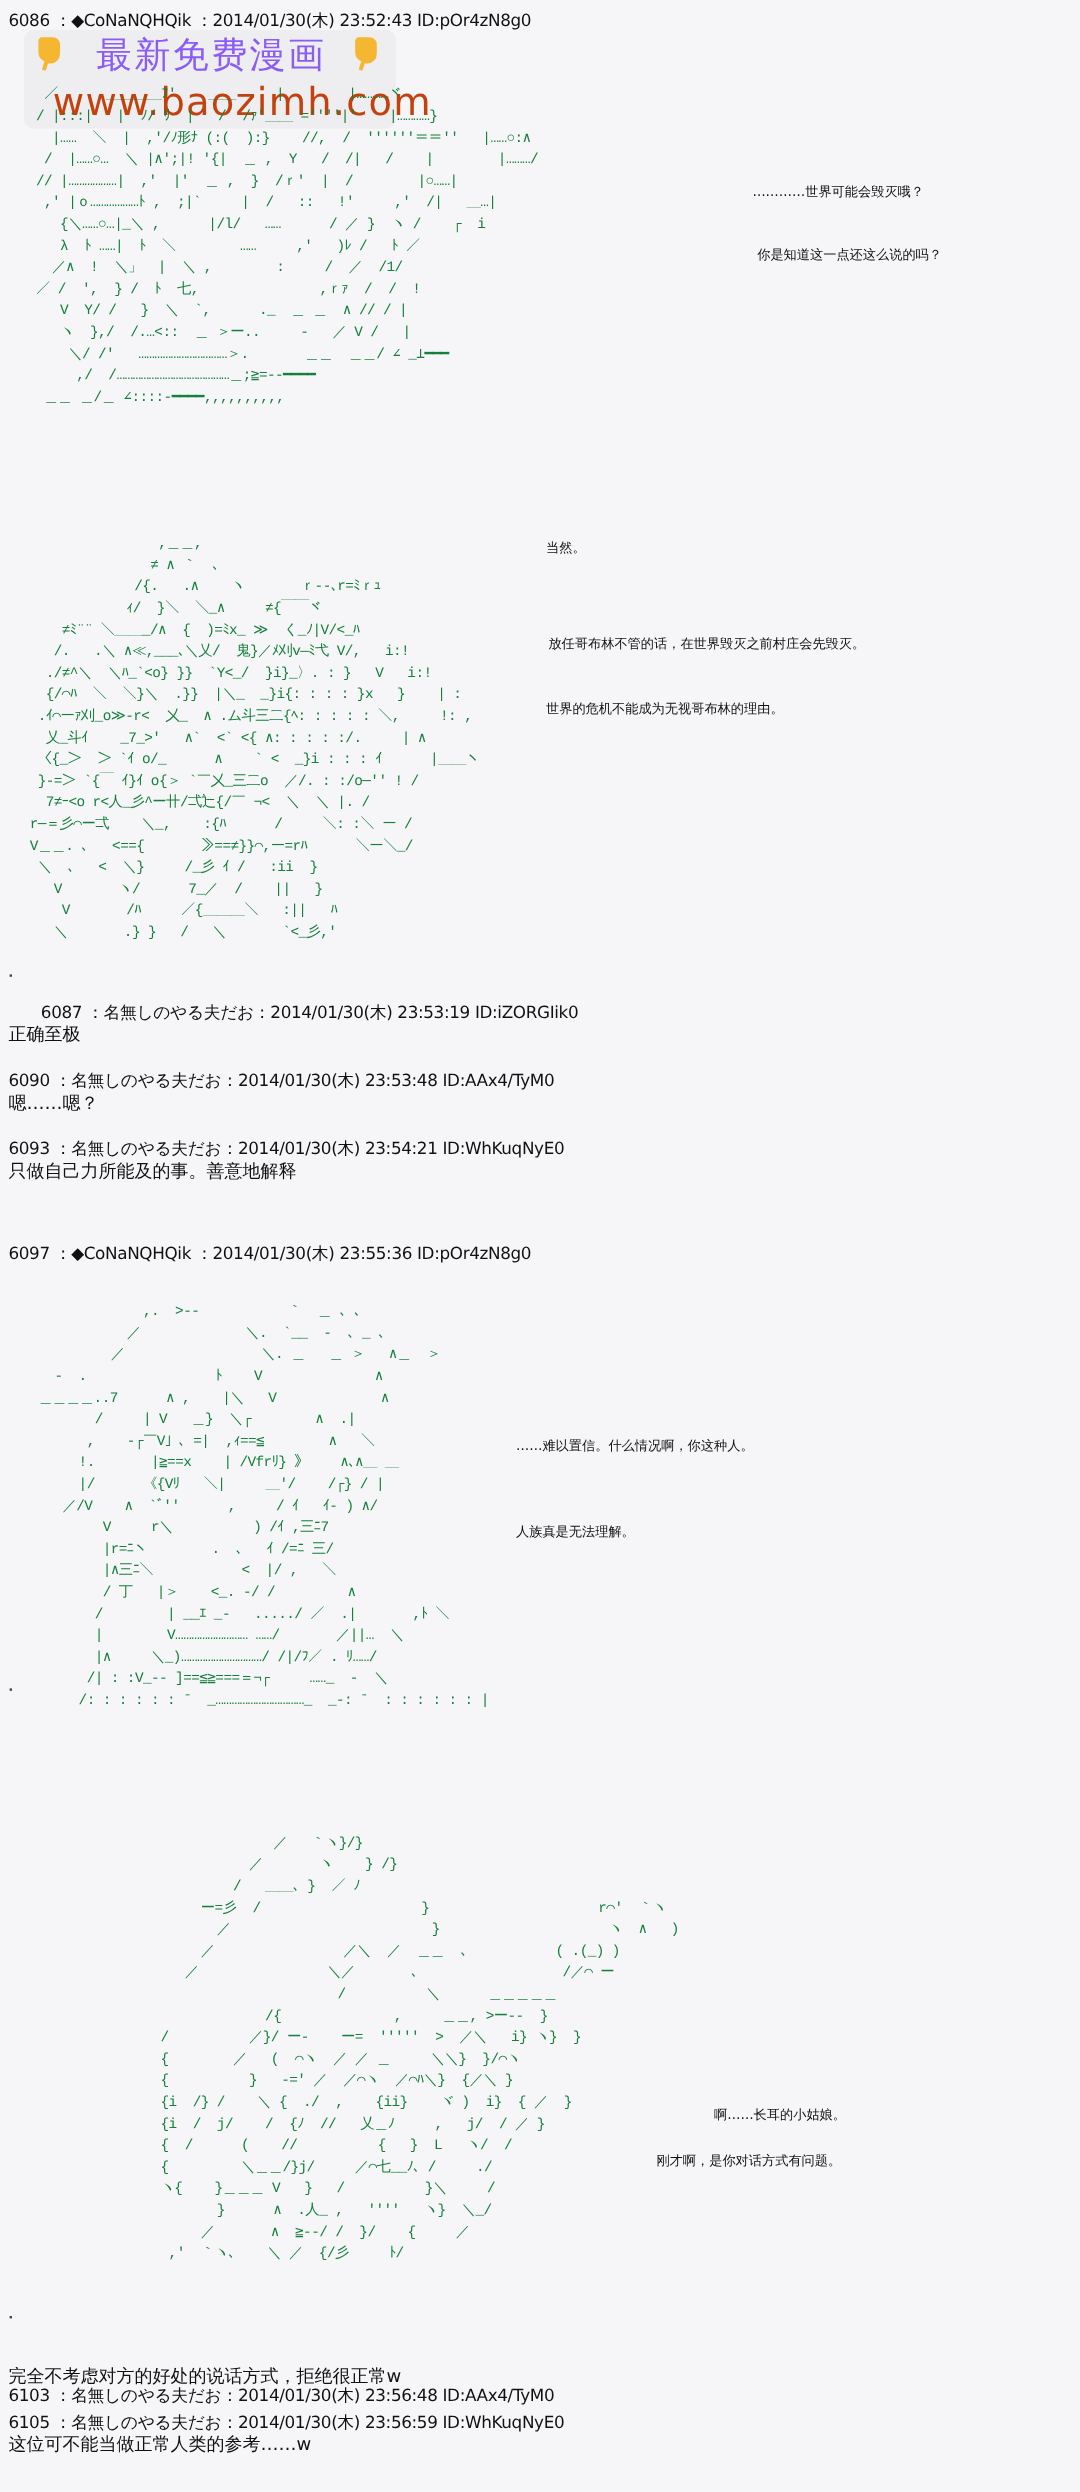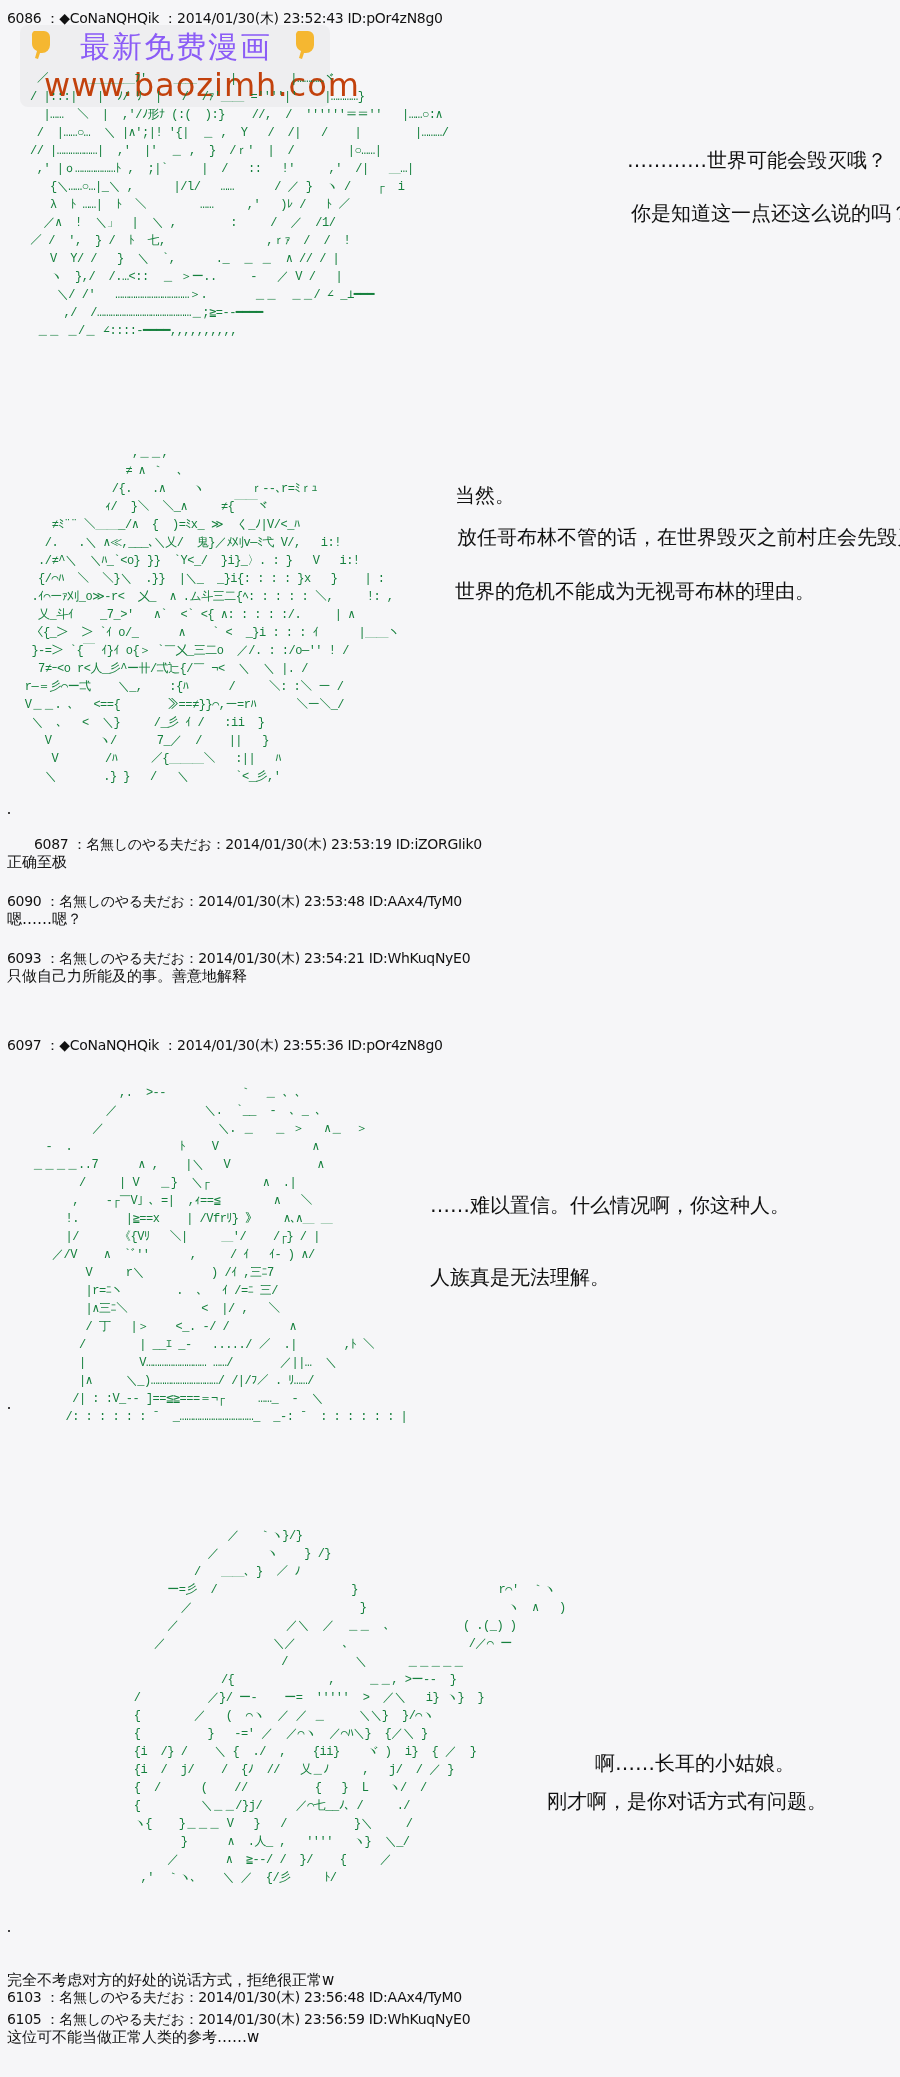--- a/index.html
+++ b/index.html
@@ -4,21 +4,21 @@
 <style>
   html, body { margin:0; padding:0; }
   body {
     width:900px; height:2077px; overflow:hidden; position:relative;
     background:#f6f6f8; color:#111;
     font-family:"DejaVu Sans","Liberation Sans",sans-serif;
   }
   .abs { position:absolute; white-space:pre; }
   .hdr { font-size:14px; line-height:18px; letter-spacing:-0.3px; }
   .body-text { font-size:15px; line-height:20px; }
-  .dlg { font-size:20px; line-height:20px; }
+  .dlg { font-size:11px; line-height:20px; }
   .aa {
     position:absolute; white-space:pre; margin:12px;
     font-family:Liberation Mono, monospace;
     font-size:12px; line-height:18px; letter-spacing:-0.5px; color:#15803d;
   }
   .dot { position:absolute; width:2px; height:2px; background:#444; }
   .watermark {
     position:absolute; left:20px; top:25px; width:310px; height:82px;
     background:rgba(235,235,238,0.75); border-radius:8px;
   }
@@ -79,21 +79,21 @@
    乂_斗ｲ    _7_&gt;'   ∧`  &lt;` &lt;{ ∧: : : : :/.     | ∧
   〈{_＞  ＞ `ｲ o/_      ∧    ` &lt;  _}i : : : ｲ      |＿＿ヽ
   }-=＞ `{￣ ｲ}ｲ o{＞ `￣㐅_三二o  ／/. : :/o─'' ! /
    7≠ｰ&lt;o r&lt;人_彡^ー卄/弌辷{/￣ ¬&lt;  ＼  ＼ |. /
  r─＝彡⌒ー弌    ＼_,    :{ﾊ      /     ＼: :＼ ー /
  V＿＿. ､   &lt;=={       ≫==≠}}⌒,ー=rﾊ      ＼ー＼_/
   ＼  ､   &lt;  ＼}     /_彡 ｲ /   :ii  }
     V       ヽ/      7_／  /    ||   }
      V       /ﾊ     ／{＿＿＿＼   :||   ﾊ
     ＼       .} }   /   ＼       `&lt;_彡,'</pre>
-<div class="abs dlg" style="left:455px;top:485px;">当然。</div>
+<div class="abs dlg" style="left:455px;top:447px;">当然。</div>
 <div class="abs dlg" style="left:457px;top:527px;">放任哥布林不管的话，在世界毁灭之前村庄会先毁灭。</div>
 <div class="abs dlg" style="left:455px;top:581px;">世界的危机不能成为无视哥布林的理由。</div>
 <div class="dot" style="left:8px;top:812px;"></div>
 
 <div class="abs hdr" style="left:6px;top:835px;margin-left:28px;">6087 ：名無しのやる夫だお：2014/01/30(木) 23:53:19 ID:iZORGIik0</div>
 <div class="abs body-text" style="left:7px;top:852px;">正确至极</div>
 
 <div class="abs hdr" style="left:7px;top:892px;">6090 ：名無しのやる夫だお：2014/01/30(木) 23:53:48 ID:AAx4/TyM0</div>
 <div class="abs body-text" style="left:7px;top:909px;">嗯……嗯？</div>
 

